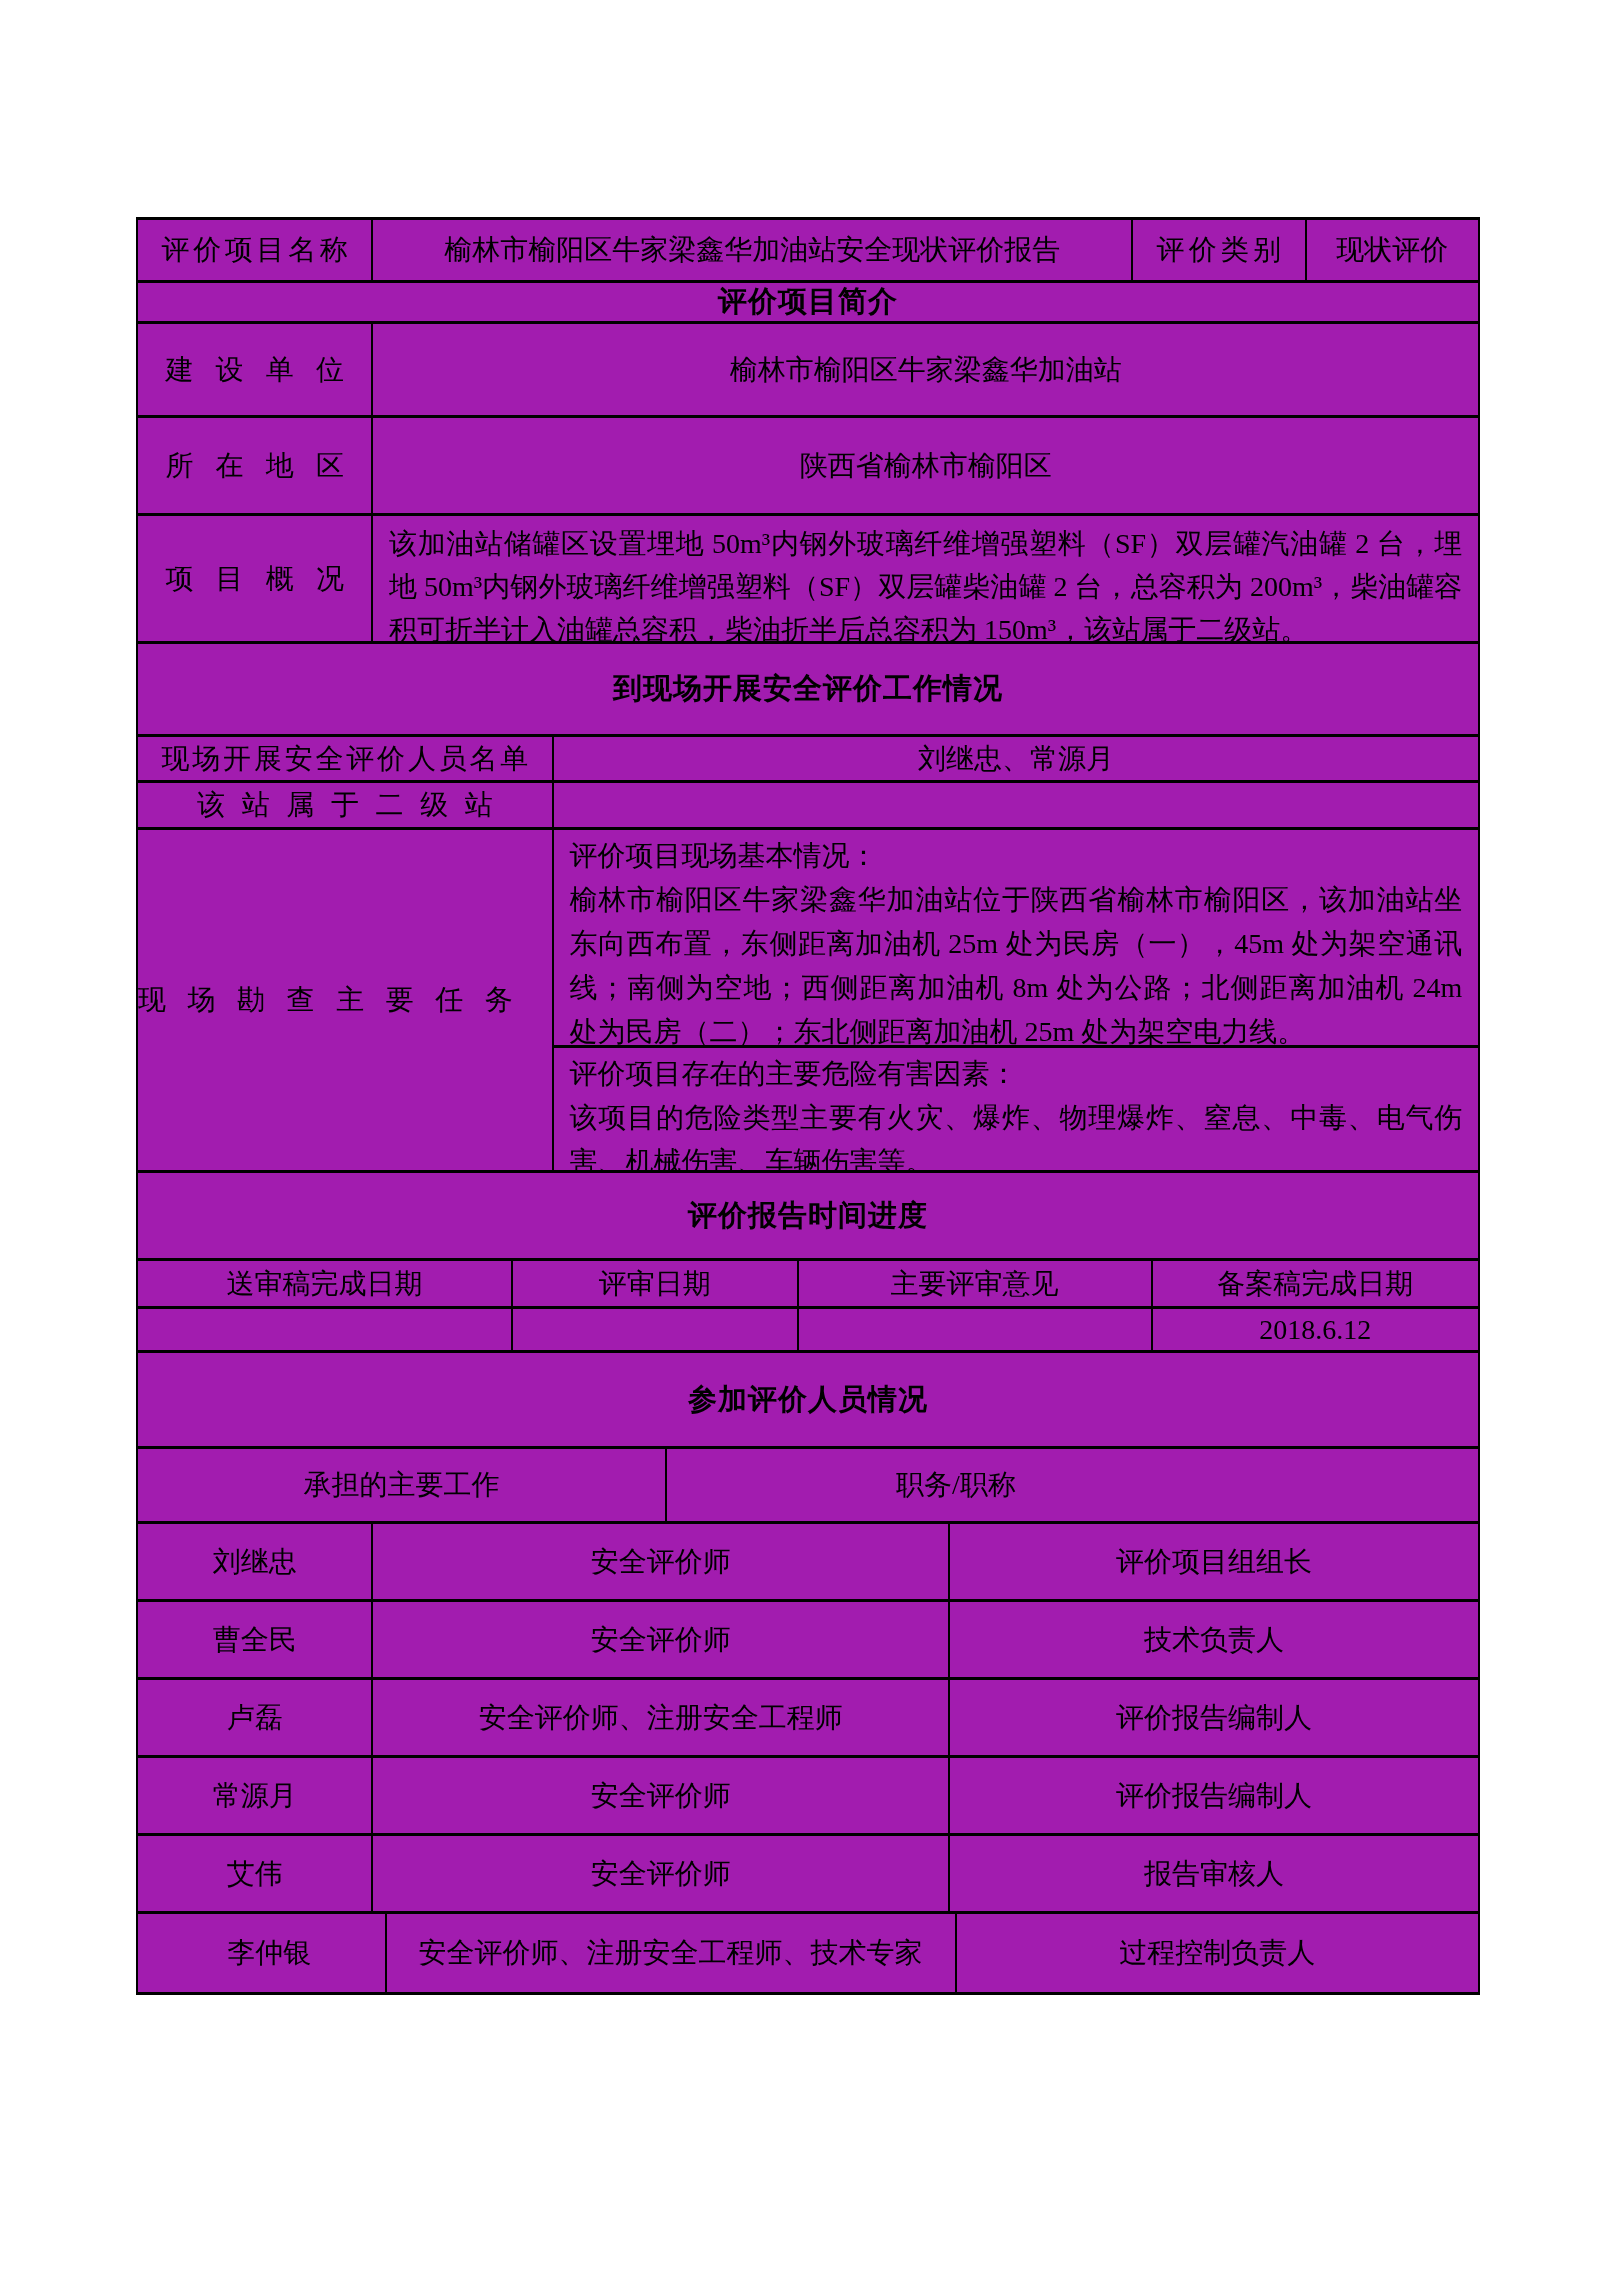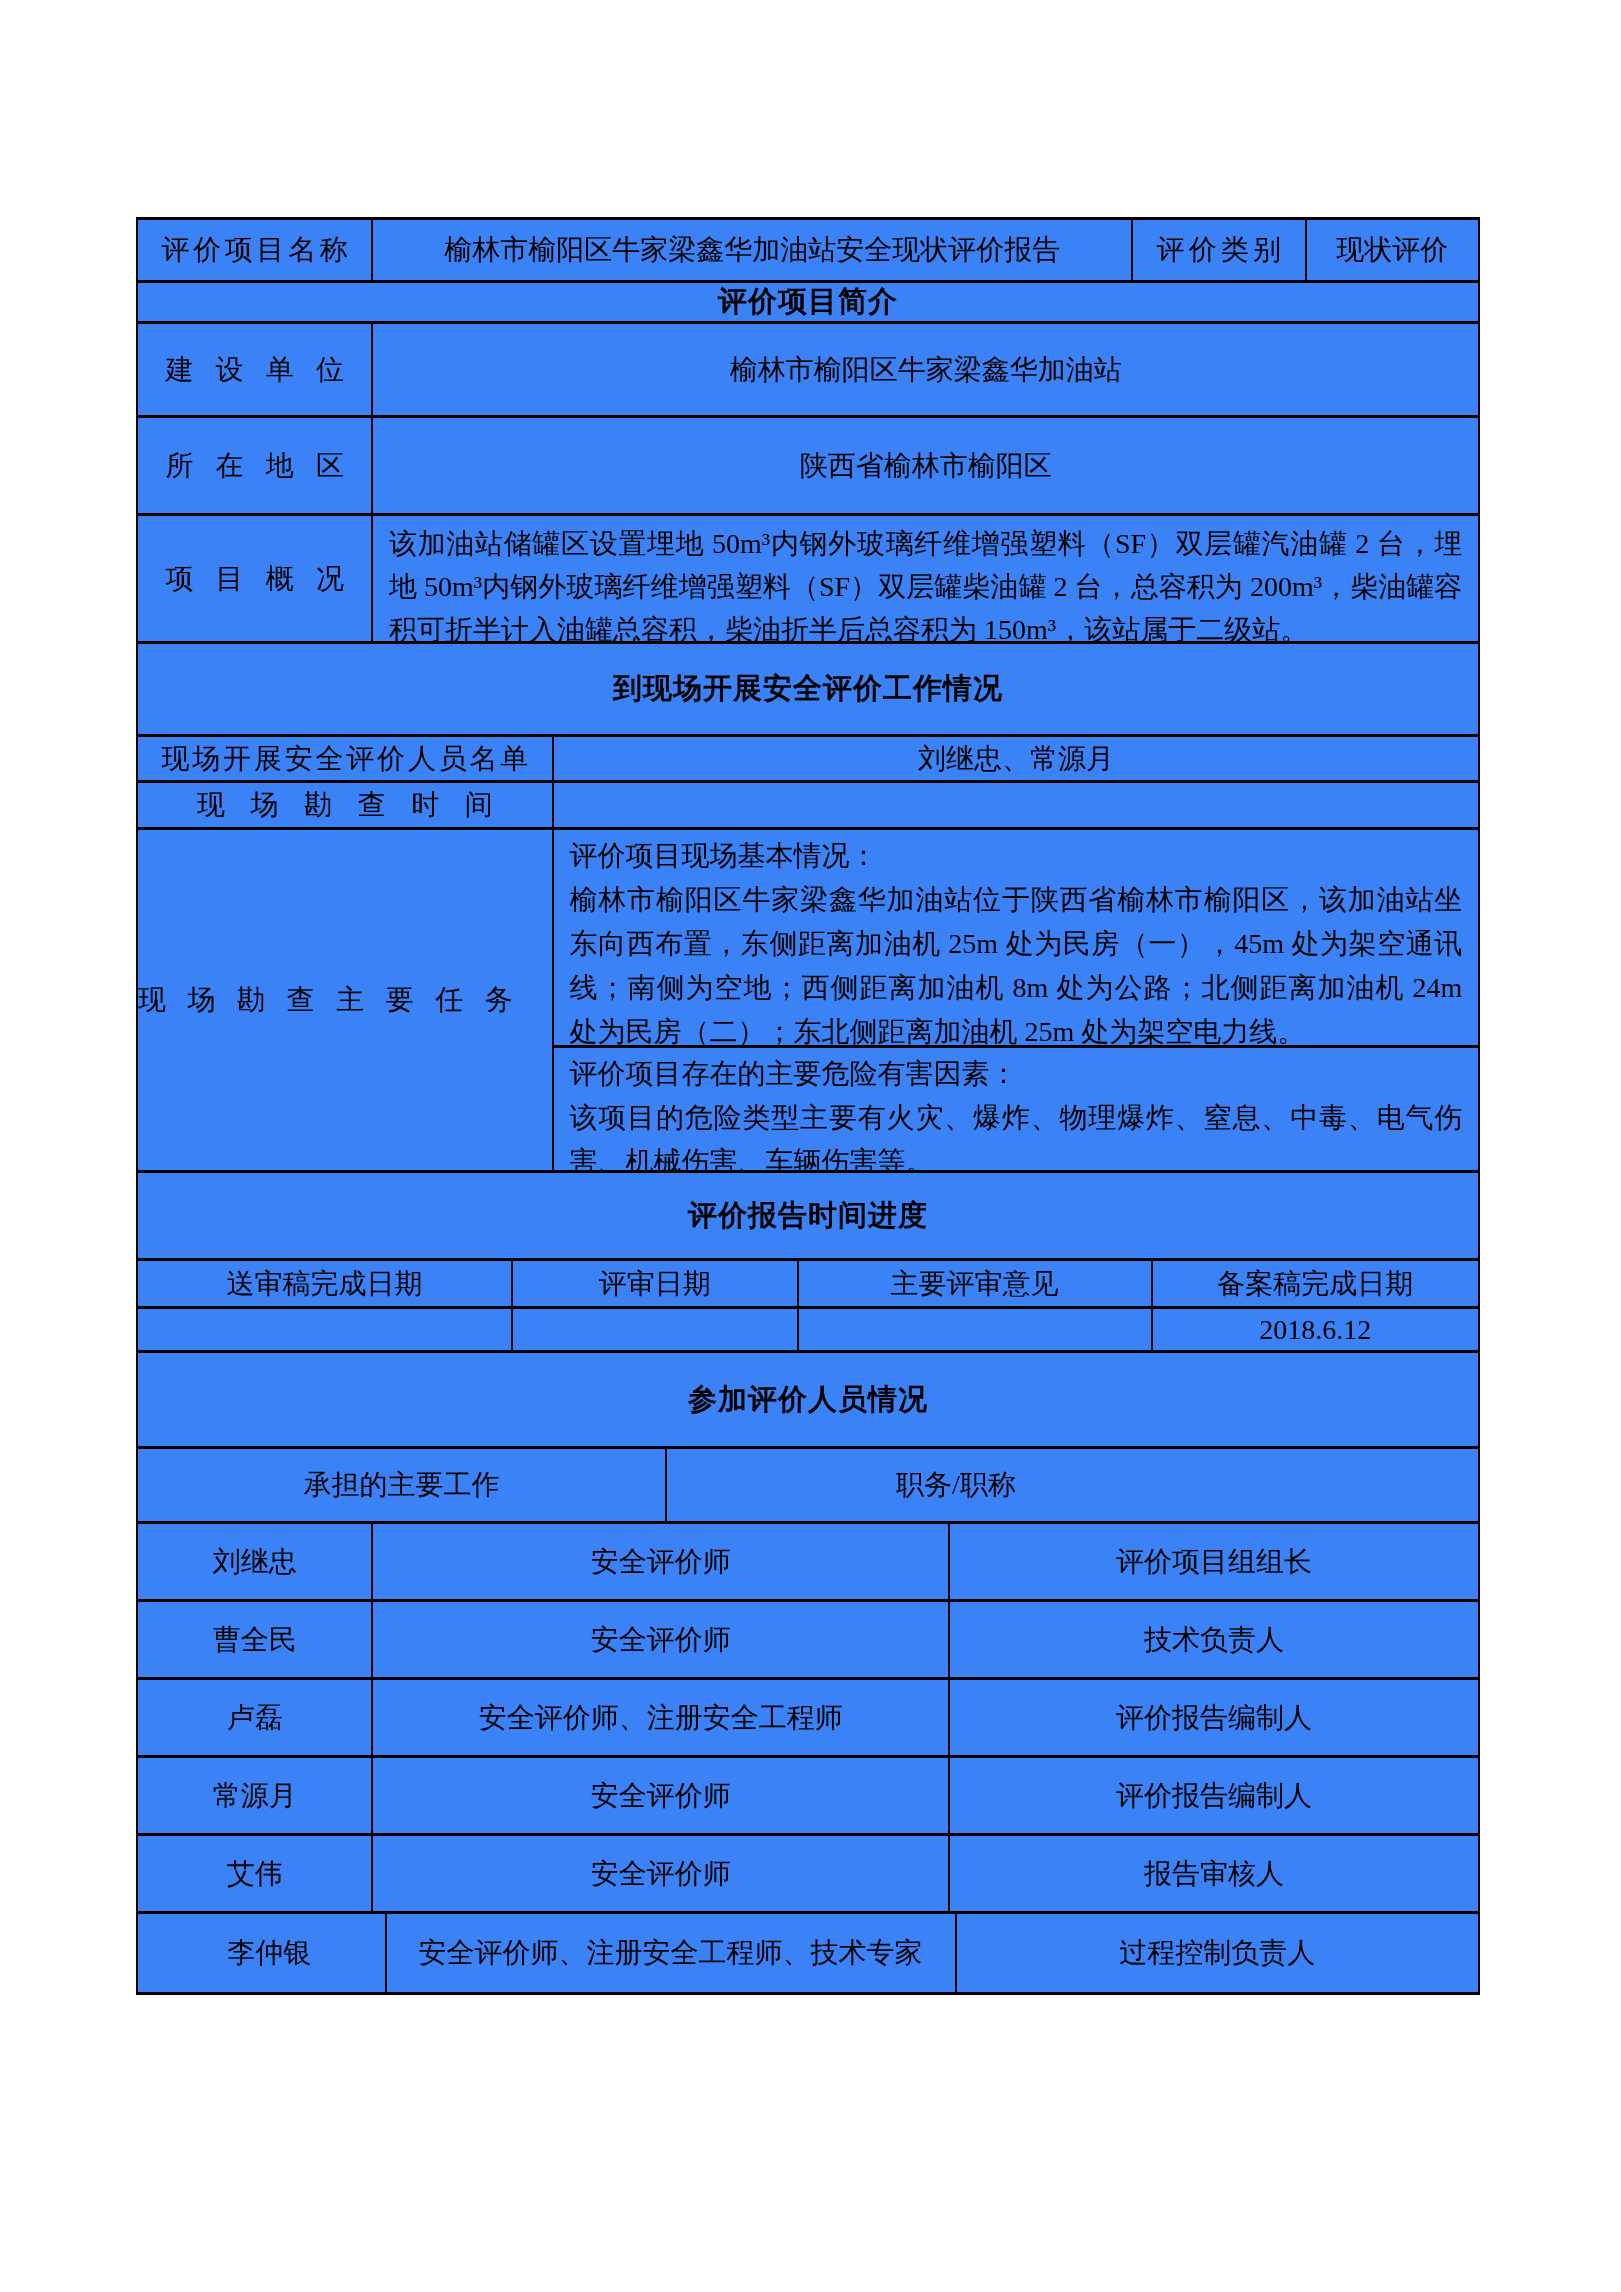--- a/index.html
+++ b/index.html
@@ -13,21 +13,21 @@
   }
   .doc-table {
     position: absolute;
     left: 136px;
     top: 217px;
     width: 1344px;
     border-top: 3.9px solid #000;
     border-bottom: 3.9px solid #000;
     border-left: 2.9px solid #000;
     border-right: 2.9px solid #000;
-    background: #3b82f6;
+    background: #a21caf;
   }
   .row {
     display: flex;
     width: 100%;
     border-bottom: 3.9px solid #000;
   }
   .row:last-child { border-bottom: none; padding-left: 16px; }
   .cell {
     border-right: 2.9px solid #000;
     display: flex;
@@ -150,21 +150,21 @@
 
   <div class="row r-ry">
     <div class="cell c-425">
       <div class="jlabel pad24">现场开展安全评价人员名单</div>
     </div>
     <div class="cell c-946 center">刘继忠、常源月</div>
   </div>
 
   <div class="row r-sj">
     <div class="cell c-425">
-      <div class="jlabel pad60">现场勘查时间</div>
+      <div class="jlabel pad60">该站属于二级站</div>
     </div>
     <div class="cell c-946 center"></div>
   </div>
 
   <div class="row r-task">
     <div class="cell c-425">
       <div class="jlabel pad40">现场勘查主要任务</div>
     </div>
     <div class="cell c-946" style="padding:0;">
       <div class="task-right full">

